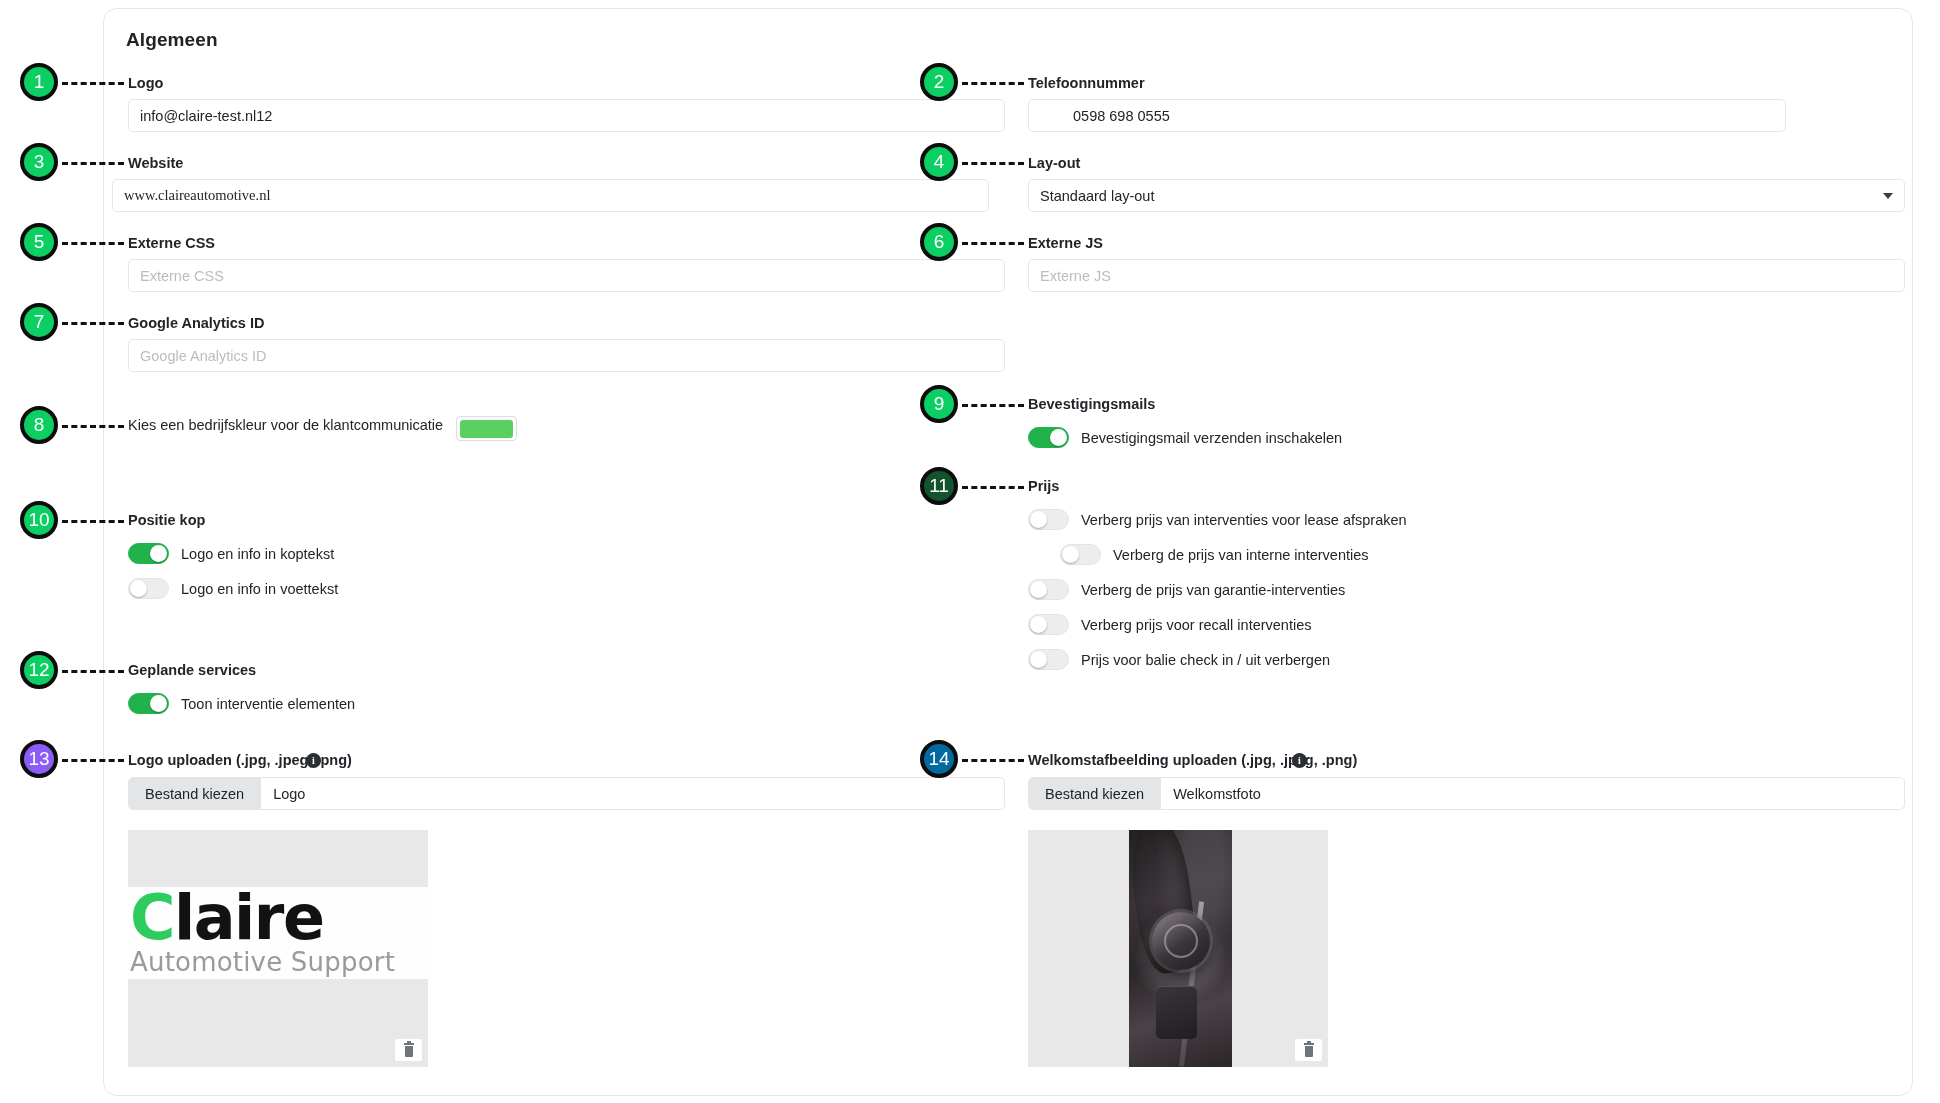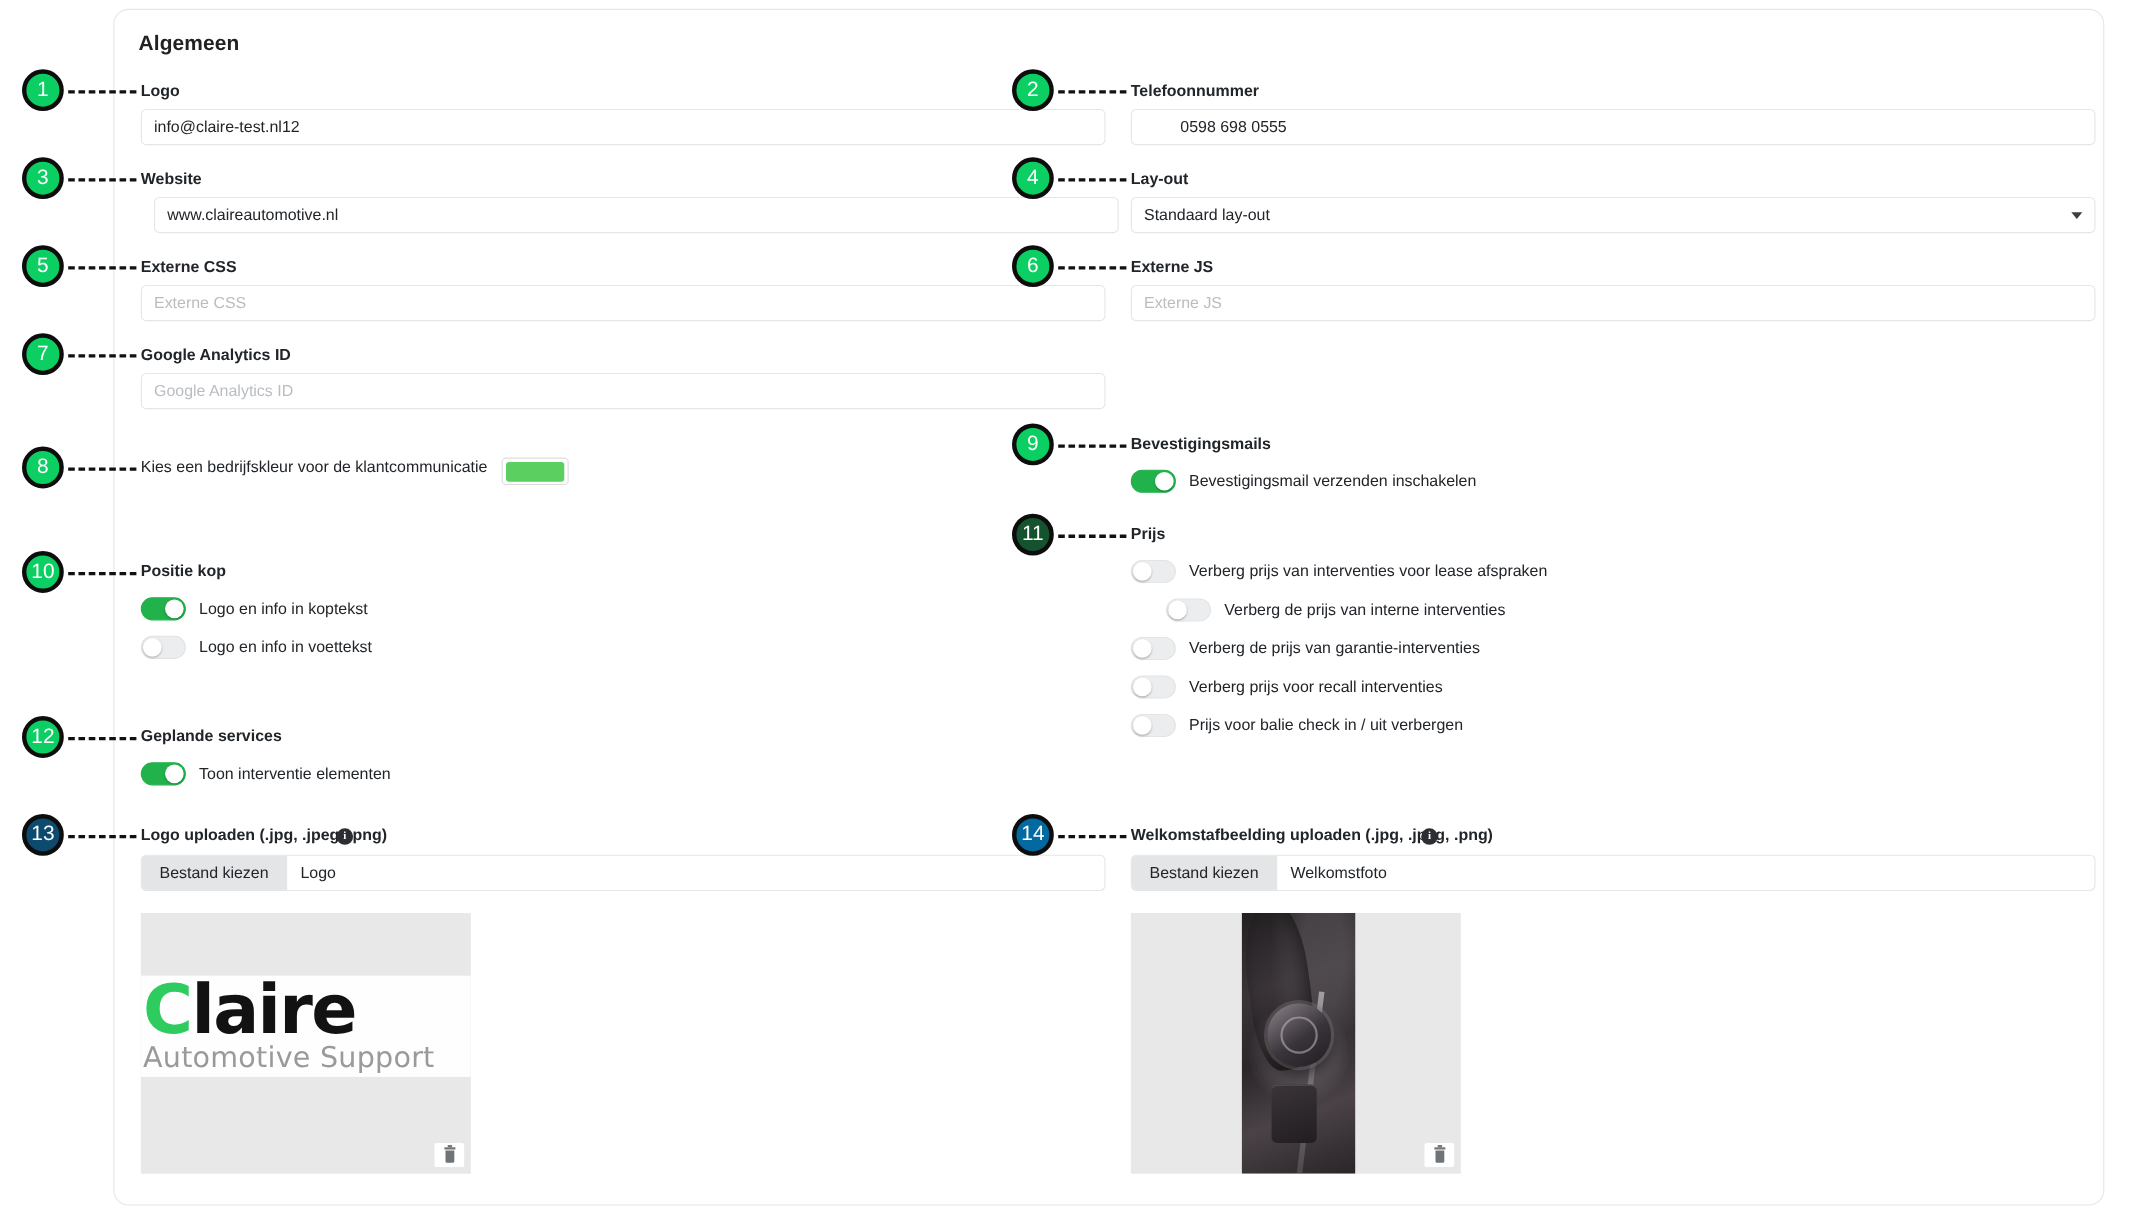--- a/index.html
+++ b/index.html
@@ -225,35 +225,35 @@
 <div id="root">
 
   <div class="card">
     <div class="card-title">Algemeen</div>
   </div>
 
   <div class="fld-label" style="left:128px; top:75px;">Logo</div>
   <div class="input" style="left:128px; top:99px; width:877px;">info@claire-test.nl12</div>
 
   <div class="fld-label" style="left:128px; top:155px;">Website</div>
-  <div class="input" style="left:140px; top:179px; width:877px;">www.claireautomotive.nl</div>
+  <div class="input" style="left:112px; top:179px; width:877px;font-family:Liberation Serif, serif;">www.claireautomotive.nl</div>
 
   <div class="fld-label" style="left:128px; top:235px;">Externe CSS</div>
   <div class="input placeholder" style="left:128px; top:259px; width:877px;">Externe CSS</div>
 
   <div class="fld-label" style="left:128px; top:315px;">Google Analytics ID</div>
   <div class="input placeholder" style="left:128px; top:339px; width:877px;">Google Analytics ID</div>
 
   <div class="fld-label normal" style="left:128px; top:417px;">Kies een bedrijfskleur voor de klantcommunicatie</div>
   <div class="swatch-box" style="left:456px; top:416px;">
     <div class="swatch" id="swatch" style="background: rgb(91, 207, 95);"></div>
   </div>
 
   <div class="fld-label" style="left:1028px; top:75px;">Telefoonnummer</div>
-  <div class="input" style="left:1028px; top:99px; width:877px;padding-left:44px;">0598 698 0555</div>
+  <div class="input" style="left:1028px; top:99px; width:758px;padding-left:44px;">0598 698 0555</div>
 
   <div class="fld-label" style="left:1028px; top:155px;">Lay-out</div>
   <div class="select" style="left:1028px; top:179px; width:877px;">
     <span>Standaard lay-out</span>
     <span class="caret"></span>
   </div>
 
   <div class="fld-label" style="left:1028px; top:235px;">Externe JS</div>
   <div class="input placeholder" style="left:1028px; top:259px; width:877px;">Externe JS</div>
 
@@ -394,18 +394,18 @@
   <div class="leader" style="left:62px; top:520px; width:62px;"></div>
   <div class="marker" style="left: 20px; top: 501px; background: rgb(12, 207, 99);">10</div>
 
   <div class="leader" style="left:962px; top:486px; width:62px;"></div>
   <div class="marker" style="left: 920px; top: 467px; background: #14532d;">11</div>
 
   <div class="leader" style="left:62px; top:670px; width:62px;"></div>
   <div class="marker" style="left: 20px; top: 651px; background: rgb(12, 207, 99);">12</div>
 
   <div class="leader" style="left:62px; top:759px; width:62px;"></div>
-  <div class="marker" style="left: 20px; top: 740px; background: #0c4a6e;">13</div>
+  <div class="marker" style="left: 20px; top: 740px; background: #8b5cf6;">13</div>
 
   <div class="leader" style="left:962px; top:759px; width:62px;"></div>
   <div class="marker" style="left: 920px; top: 740px; background: #0369a1;">14</div>
 
 </div>
 
 </body></html>

